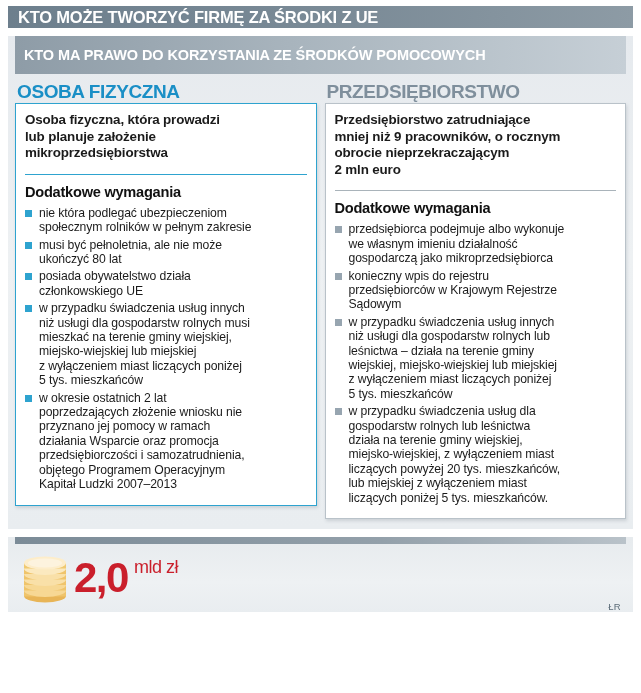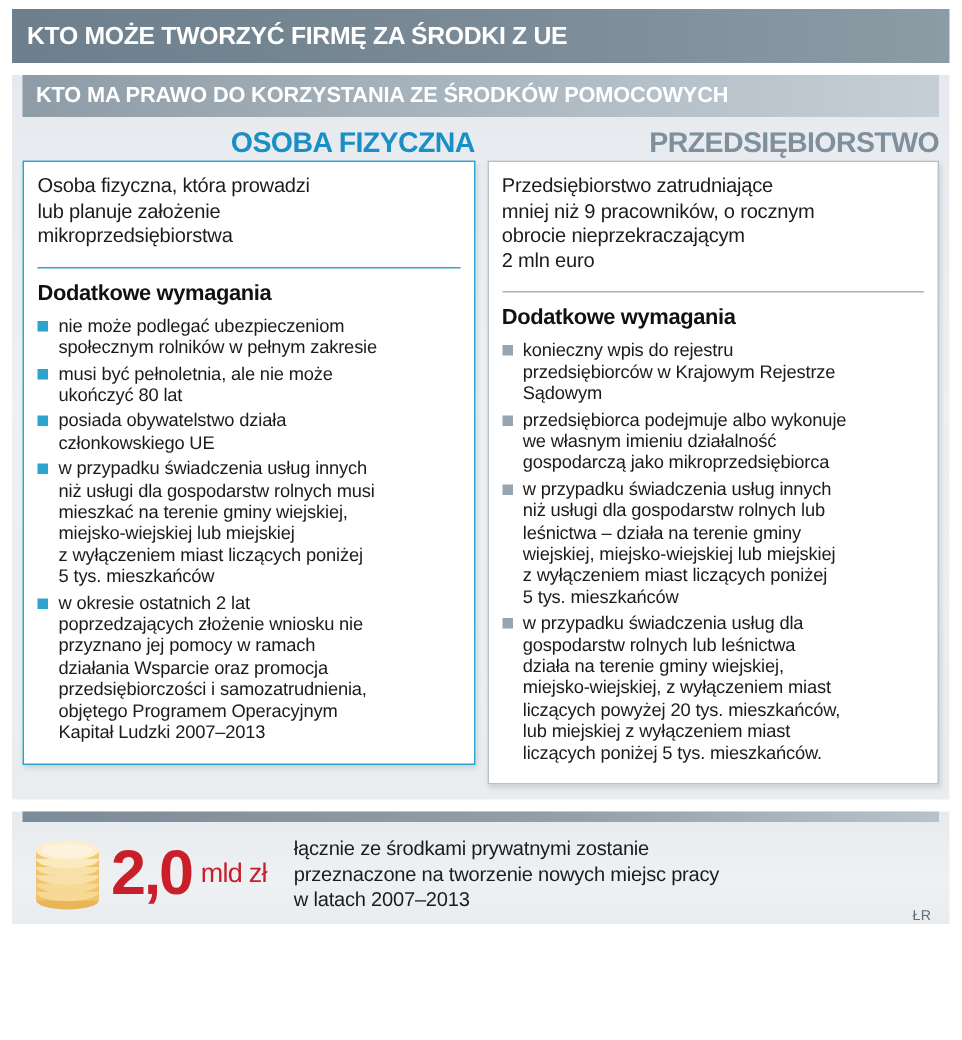--- a/index.html
+++ b/index.html
@@ -19,21 +19,21 @@
     width: 641px;
     height: 693px;
     background: #ffffff;
     position: relative;
     box-sizing: border-box;
   }
 
   
   .title-bar {
     margin: 6px 8px 0 8px;
-    height: 36px;
+    height: 22px;
     background: linear-gradient(to right, #6d7f8d 0%, #7b8b97 55%, #8d9ba5 100%);
     display: flex;
     align-items: center;
     padding-left: 10px;
     box-sizing: border-box;
   }
   .title-bar-text {
     color: #ffffff;
     font-size: 16.5px;
     font-weight: bold;
@@ -46,21 +46,21 @@
     margin: 6px 8px 0 8px;
     background: linear-gradient(to bottom, #e6eaee 0%, #eef1f3 45%, #e9edf0 100%);
     padding: 0 0 10px 0;
     box-sizing: border-box;
     position: relative;
   }
 
   
   .sub-bar {
     margin: 8px 7px 0 7px;
-    height: 28px;
+    height: 38px;
     background: linear-gradient(to right, #8e9ca7 0%, #a8b4bd 45%, #c6cfd6 100%);
     display: flex;
     align-items: center;
     padding-left: 9px;
     box-sizing: border-box;
   }
   .sub-bar-text {
     color: #ffffff;
     font-size: 14.5px;
     font-weight: bold;
@@ -83,39 +83,39 @@
   }
 
   .col-heading {
     font-size: 19px;
     font-weight: bold;
     letter-spacing: -0.4px;
     line-height: 19px;
     padding-left: 2px;
     margin-bottom: 2px;
     white-space: nowrap;
-    text-align: right;
   }
   .col-heading.blue { color: #1a8fc6; }
   .col-heading.gray { color: #7f8f9c; }
 
   .card {
     background: #ffffff;
     box-sizing: border-box;
     padding: 8px 9px 10px 9px;
     box-shadow: 1px 2px 3px rgba(120,130,140,0.25);
   }
   .card.blue  { border: 1.5px solid #2ea3cf; }
   .card.gray  { border: 1.5px solid #b9c2c9; }
 
   .card-lead {
     font-size: 13.4px;
     line-height: 16.6px;
     color: #1b1b1b;
     letter-spacing: -0.15px;
+    font-weight: bold;
   }
 
   .card-divider {
     height: 0;
     border-top: 1.6px solid #2ea3cf;
     margin: 12px 0 9px 0;
   }
   .card-divider.gray { border-top-color: #a9b3ba; }
 
   .card-subtitle {
@@ -172,21 +172,21 @@
     box-sizing: border-box;
   }
   .coins {
     width: 54px;
     height: 52px;
     flex: 0 0 auto;
     margin-right: 2px;
   }
   .amount-wrap {
     display: flex;
-    align-items: center;
+    align-items: flex-start;
     margin-right: 18px;
     flex: 0 0 auto;
   }
   .amount-num {
     color: #ca1f2b;
     font-size: 42px;
     font-weight: bold;
     letter-spacing: -1.5px;
     line-height: 42px;
   }
@@ -235,21 +235,21 @@
         <div class="col-heading blue">OSOBA FIZYCZNA</div>
         <div class="card blue">
           <div class="card-lead" style="white-space:pre-line">Osoba fizyczna, która prowadzi
 lub planuje założenie
 mikroprzedsiębiorstwa</div>
           <div class="card-divider"></div>
           <div class="card-subtitle">Dodatkowe wymagania</div>
           <ul class="bullets blue">
             <li>
               <span class="bullet-sq"></span>
-              <span class="bullet-text">nie może podlegać ubezpieczeniom
+              <span class="bullet-text">nie która podlegać ubezpieczeniom
 społecznym rolników w pełnym zakresie</span>
             </li>
             <li>
               <span class="bullet-sq"></span>
               <span class="bullet-text">musi być pełnoletnia, ale nie może
 ukończyć 80 lat</span>
             </li>
             <li>
               <span class="bullet-sq"></span>
               <span class="bullet-text">posiada obywatelstwo działa
@@ -283,29 +283,29 @@
         <div class="card gray">
           <div class="card-lead" style="white-space:pre-line">Przedsiębiorstwo zatrudniające
 mniej niż 9 pracowników, o rocznym
 obrocie nieprzekraczającym
 2 mln euro</div>
           <div class="card-divider gray"></div>
           <div class="card-subtitle">Dodatkowe wymagania</div>
           <ul class="bullets gray">
             <li>
               <span class="bullet-sq"></span>
+              <span class="bullet-text">przedsiębiorca podejmuje albo wykonuje
+we własnym imieniu działalność
+gospodarczą jako mikroprzedsiębiorca</span>
+            </li>
+            <li>
+              <span class="bullet-sq"></span>
               <span class="bullet-text">konieczny wpis do rejestru
 przedsiębiorców w Krajowym Rejestrze
 Sądowym</span>
-            </li>
-            <li>
-              <span class="bullet-sq"></span>
-              <span class="bullet-text">przedsiębiorca podejmuje albo wykonuje
-we własnym imieniu działalność
-gospodarczą jako mikroprzedsiębiorca</span>
             </li>
             <li>
               <span class="bullet-sq"></span>
               <span class="bullet-text">w przypadku świadczenia usług innych
 niż usługi dla gospodarstw rolnych lub
 leśnictwa – działa na terenie gminy
 wiejskiej, miejsko-wiejskiej lub miejskiej
 z wyłączeniem miast liczących poniżej
 5 tys. mieszkańców</span>
             </li>
@@ -349,20 +349,17 @@
             <ellipse cx="27" cy="11" rx="17" ry="4.6" fill="#fdf3de"></ellipse>
           </g>
         </svg>
       </div>
 
       <div class="amount-wrap">
         <span class="amount-num">2,0</span>
         <span class="amount-unit">mld zł</span>
       </div>
 
-      <div class="footer-note">łącznie ze środkami prywatnymi zostanie
-przeznaczone na tworzenie nowych miejsc pracy
-w latach 2007–2013</div>
     </div>
     <div class="credit">ŁR</div>
   </div>
 
 </div>
 
 </body></html>

